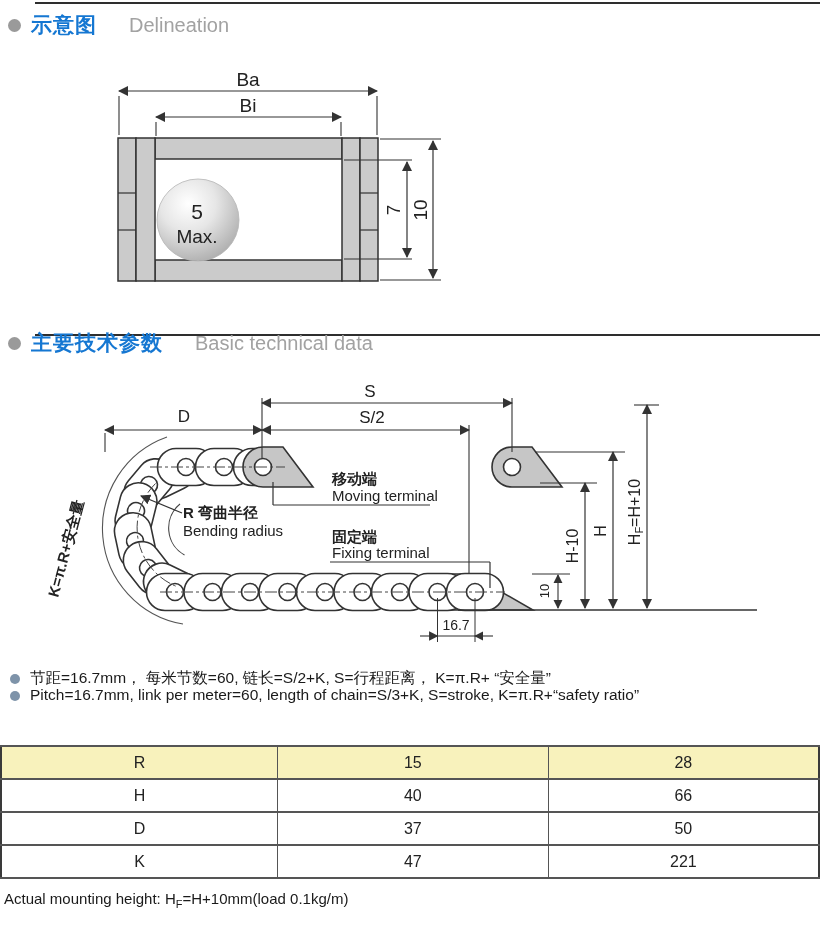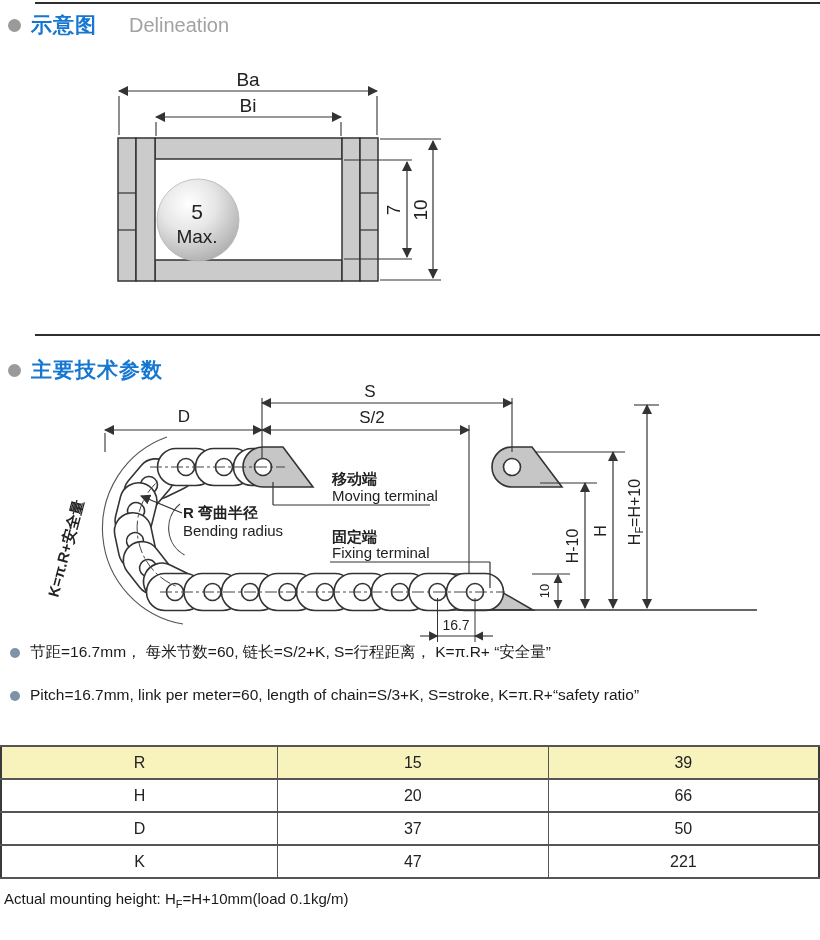--- a/index.html
+++ b/index.html
@@ -92,23 +92,24 @@
   </g>
 
   <g>
     <path d="M380,139 H441 M380,280 H441" stroke="#333" stroke-width="1.1" fill="none"></path>
     <line x1="433" y1="141" x2="433" y2="278" stroke="#333" stroke-width="1.2" marker-start="url(#ah1)" marker-end="url(#ah1)"></line>
     <text transform="translate(427,210) rotate(-90)" text-anchor="middle" font-size="19">10</text>
   </g>
 </svg>
 
 <div class="rule" style="top:334px;"></div>
-<div class="sec-header" style="top:356px;">
+<div class="sec-header" style="top:329px;">
   <span class="sec-bullet"></span>
   <span class="sec-zh">主要技术参数</span>
+  <span class="sec-en">Basic technical data</span>
 </div>
 
 <svg style="position:absolute;left:0;top:383px;" width="820" height="262" viewBox="0 383 820 262">
   <defs>
     <marker id="ah2" viewBox="0 0 10 10" refX="9" refY="5" markerWidth="8.5" markerHeight="8.5" orient="auto-start-reverse">
       <path d="M0,0 L10,5 L0,10 z" fill="#333"></path>
     </marker>
     <g id="lk2">
       <rect x="-28.5" y="-18.5" width="57" height="37" rx="18.5" fill="#fff" stroke="#333" stroke-width="1.6"></rect>
       <circle r="8.5" fill="#fff" stroke="#333" stroke-width="1.6"></circle>
@@ -223,39 +224,39 @@
 
   <g>
     <path d="M437.5,598 V642 M475,598 V642" stroke="#333" stroke-width="1" fill="none"></path>
     <line x1="420" y1="636" x2="437.5" y2="636" stroke="#333" stroke-width="1.1" marker-end="url(#ah2)"></line>
     <line x1="437.5" y1="636" x2="475" y2="636" stroke="#333" stroke-width="1.1"></line>
     <line x1="475" y1="636" x2="493" y2="636" stroke="#333" stroke-width="1.1" marker-start="url(#ah2)"></line>
     <text x="456" y="630" text-anchor="middle" font-size="14">16.7</text>
   </g>
 </svg>
 
-<div class="note" style="top:642px;">
+<div class="note" style="top:668px;">
   <span class="note-bullet"></span>
   <span>节距=16.7mm， 每米节数=60, 链长=S/2+K, S=行程距离， K=π.R+ “安全量”</span>
 </div>
 <div class="note" style="top:686px;">
   <span class="note-bullet"></span>
   <span>Pitch=16.7mm, link per meter=60, length of chain=S/3+K, S=stroke, K=π.R+“safety ratio”</span>
 </div>
 
 <table class="spec">
   <tbody>
       <tr class="hdr">
     <td class="col-label">R</td>
     <td>15</td>
-    <td>39</td>
+    <td>28</td>
   </tr>
   <tr>
     <td class="col-label">H</td>
-    <td>20</td>
+    <td>40</td>
     <td>66</td>
   </tr>
   <tr>
     <td class="col-label">D</td>
     <td>37</td>
     <td>50</td>
   </tr>
   <tr>
     <td class="col-label">K</td>
     <td>47</td>

